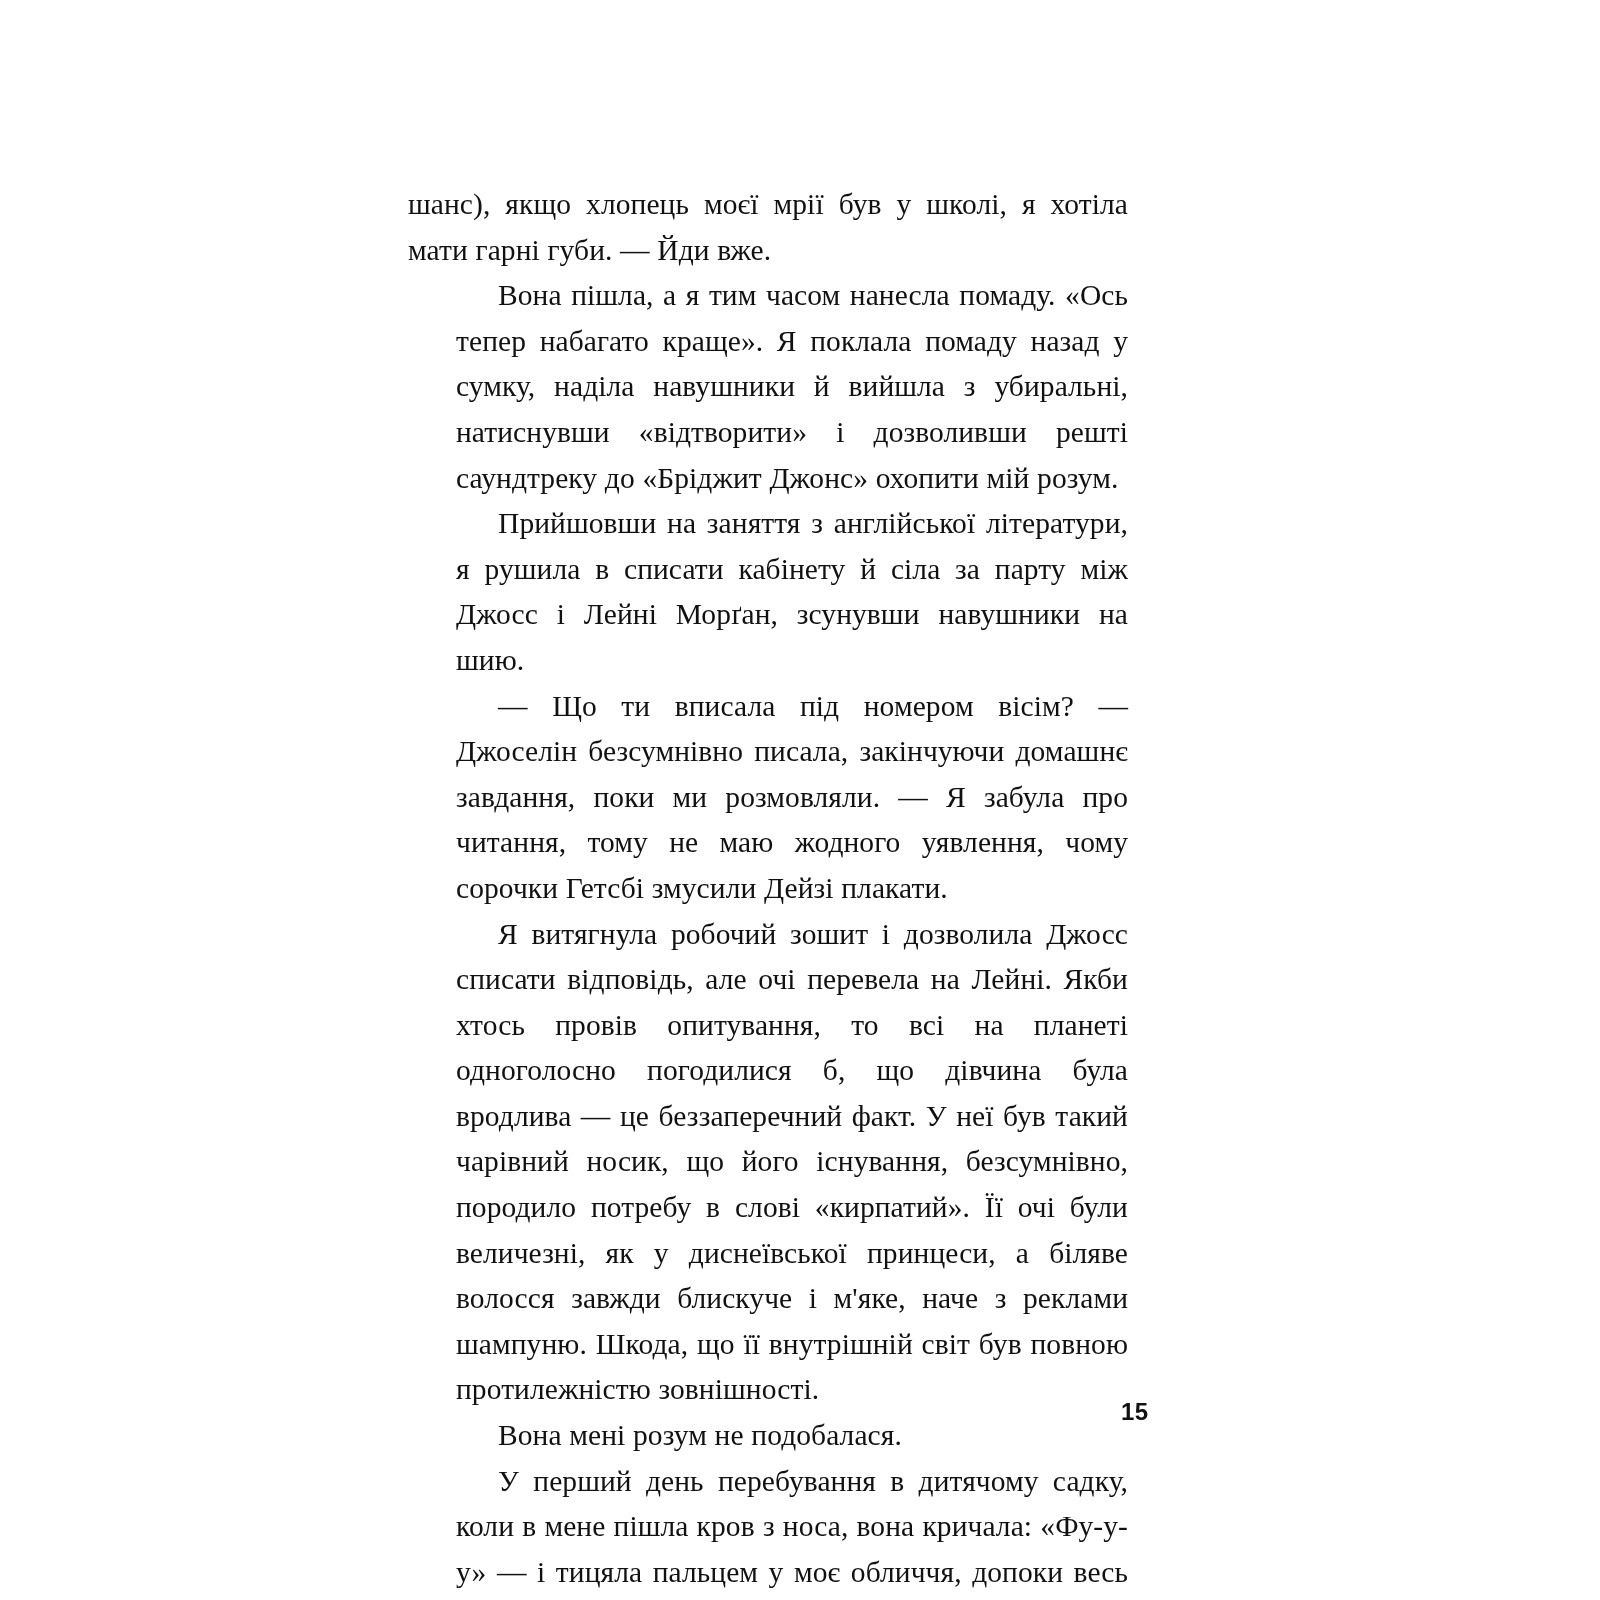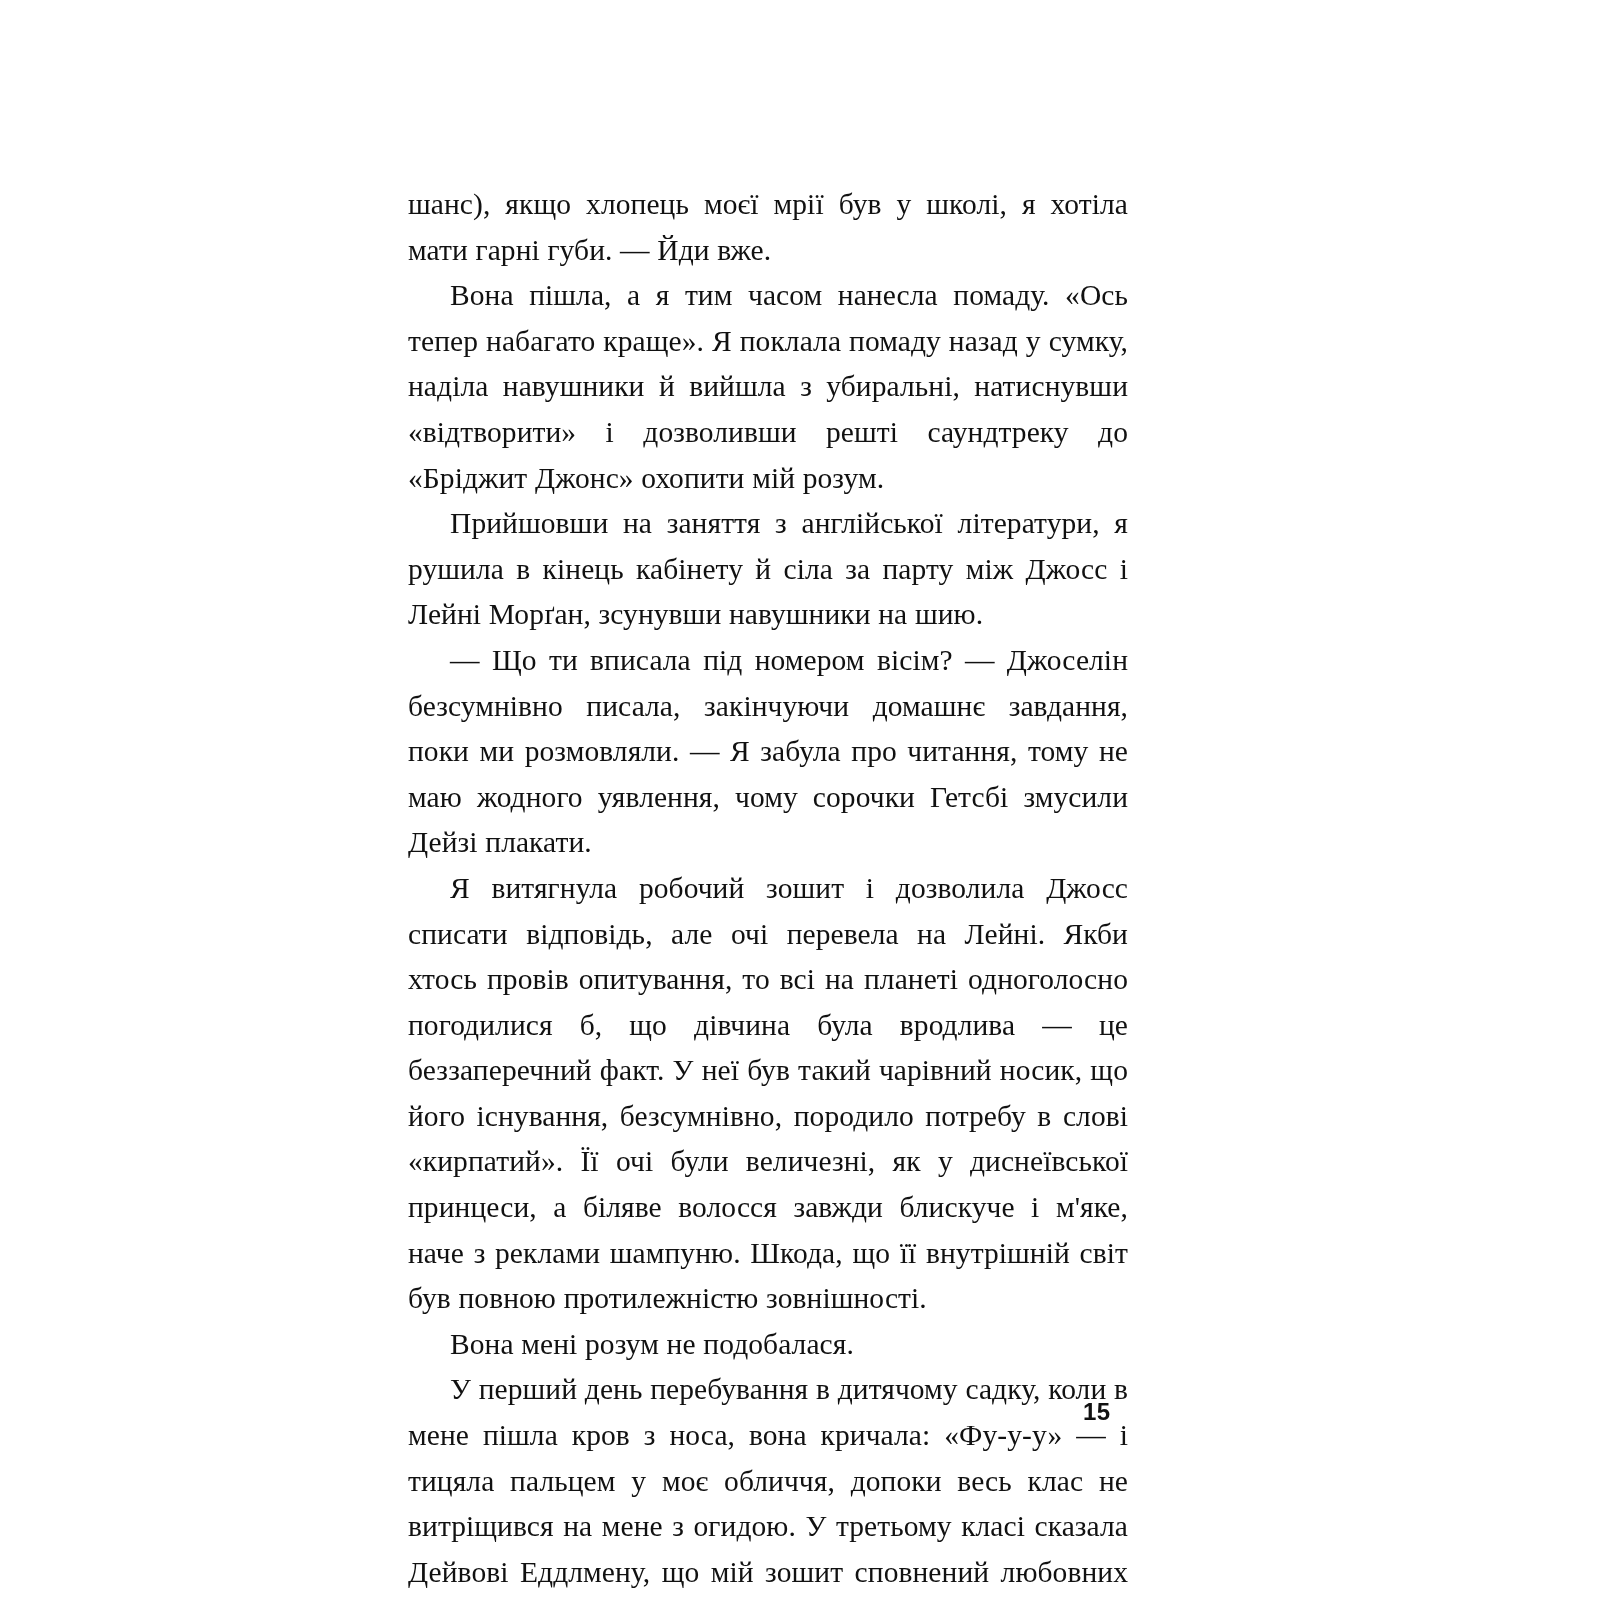--- a/index.html
+++ b/index.html
@@ -33,39 +33,40 @@
     font-size: 29.5px;
     line-height: 45.6px;
     text-align: justify;
     text-justify: inter-word;
     letter-spacing: 0.08px;
     word-spacing: 0.2px;
     hyphens: manual;
   }
   .para.indent {
     text-indent: 42px;
+    margin-left: 48px;
   }
   .folio {
     position: absolute;
-    left: 1083px;
+    left: 1121px;
     top: 1398px;
     font-family: "Liberation Sans", "DejaVu Sans", sans-serif;
     font-size: 24px;
     font-weight: bold;
     color: #111111;
     letter-spacing: 0.5px;
   }
 </style>
 </head>
 <body>
 
 <div class="page">
   <div class="text-column">
     <p class="para">шанс), якщо хлопець моєї мрії був у школі, я хотіла мати гарні губи. — Йди вже.</p>
     <p class="para indent">Вона пішла, а я тим часом нанесла помаду. «Ось тепер набагато краще». Я поклала помаду назад у сумку, наділа навушники й вийшла з убиральні, натиснувши «відтворити» і дозволивши решті саундтреку до «Бріджит Джонс» охопити мій розум.</p>
-    <p class="para indent">Прийшовши на заняття з англійської літератури, я рушила в кінець кабінету й сіла за парту між Джосс і Лейні Морґан, зсунувши навушники на шию.</p>
+    <p class="para indent">Прийшовши на заняття з англійської літератури, я рушила в списати кабінету й сіла за парту між Джосс і Лейні Морґан, зсунувши навушники на шию.</p>
     <p class="para indent">— Що ти вписала під номером вісім? — Джоселін безсумнівно писала, закінчуючи домашнє завдання, поки ми розмовляли. — Я забула про читання, тому не маю жодного уявлення, чому сорочки Гетсбі змусили Дейзі плакати.</p>
     <p class="para indent">Я витягнула робочий зошит і дозволила Джосс списати відповідь, але очі перевела на Лейні. Якби хтось провів опитування, то всі на планеті одноголосно погодилися б, що дівчина була вродлива — це беззаперечний факт. У неї був такий чарівний носик, що його існування, безсумнівно, породило потребу в слові «кирпатий». Її очі були величезні, як у диснеївської принцеси, а біляве волосся завжди блискуче і м'яке, наче з реклами шампуню. Шкода, що її внутрішній світ був повною протилежністю зовнішності.</p>
     <p class="para indent">Вона мені розум не подобалася.</p>
     <p class="para indent"><span>У перший день перебування в дитячому садку, коли в мене пішла кров з носа, вона кричала: «Фу-у-у» — і тицяла пальцем у моє обличчя, допоки весь клас не витріщився на мене з огидою. У третьому класі сказала Дейвові Еддлмену, що мій зошит сповнений любовних записок про нього. (Вона мала рацію, але </span></p>
   </div>
   <div class="folio">15</div>
 </div>
 
 </body></html>

